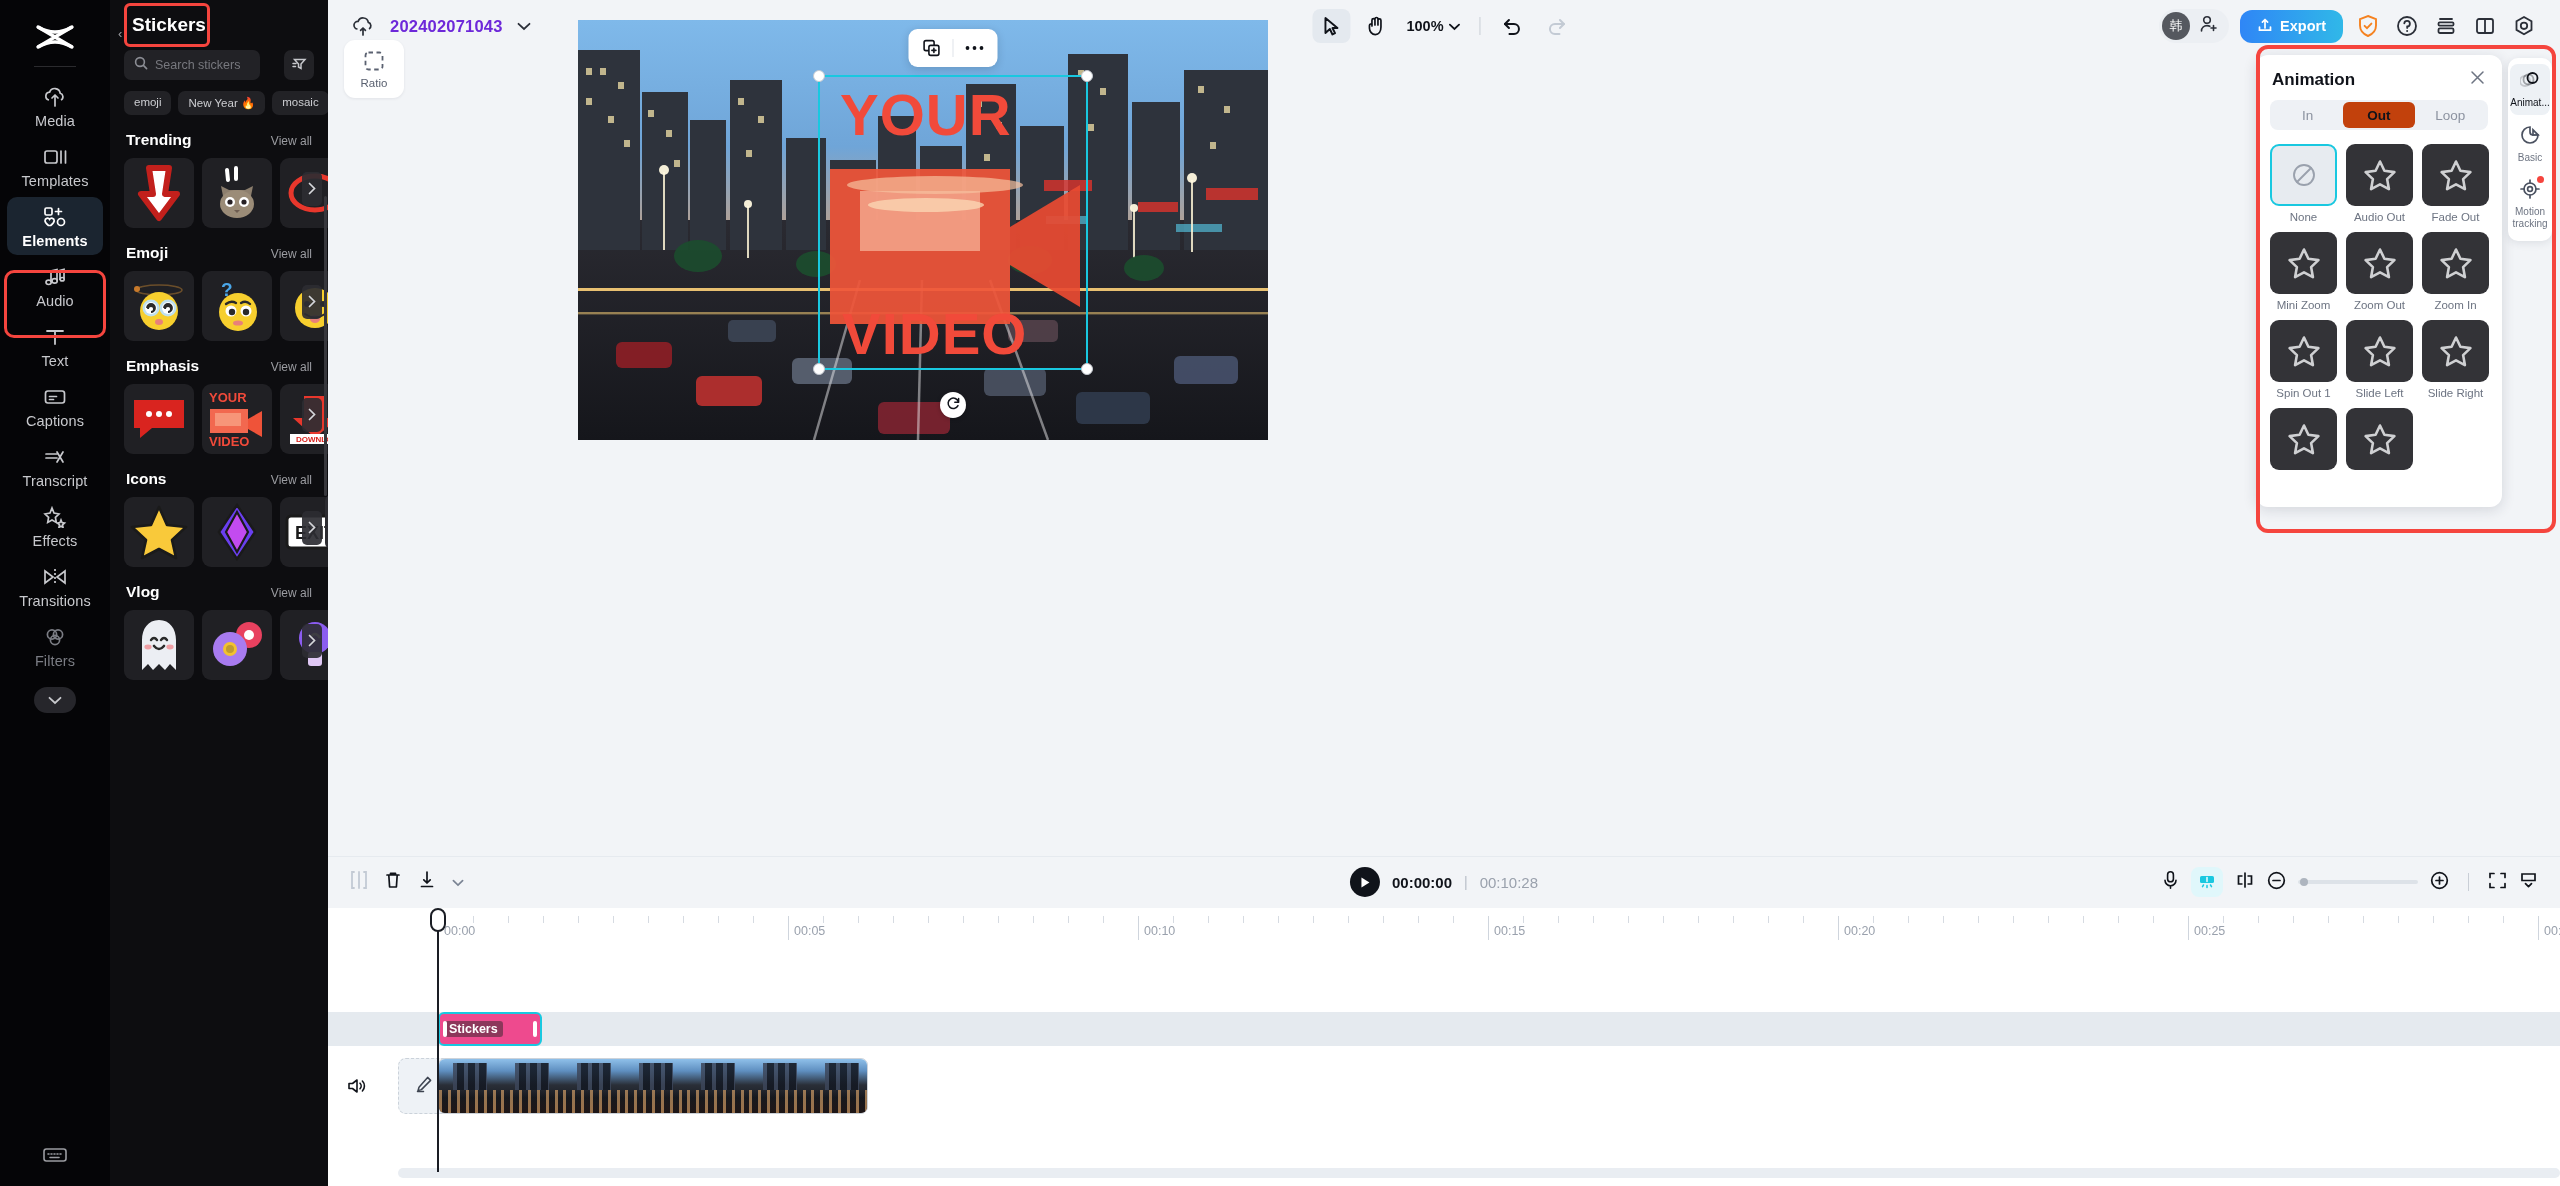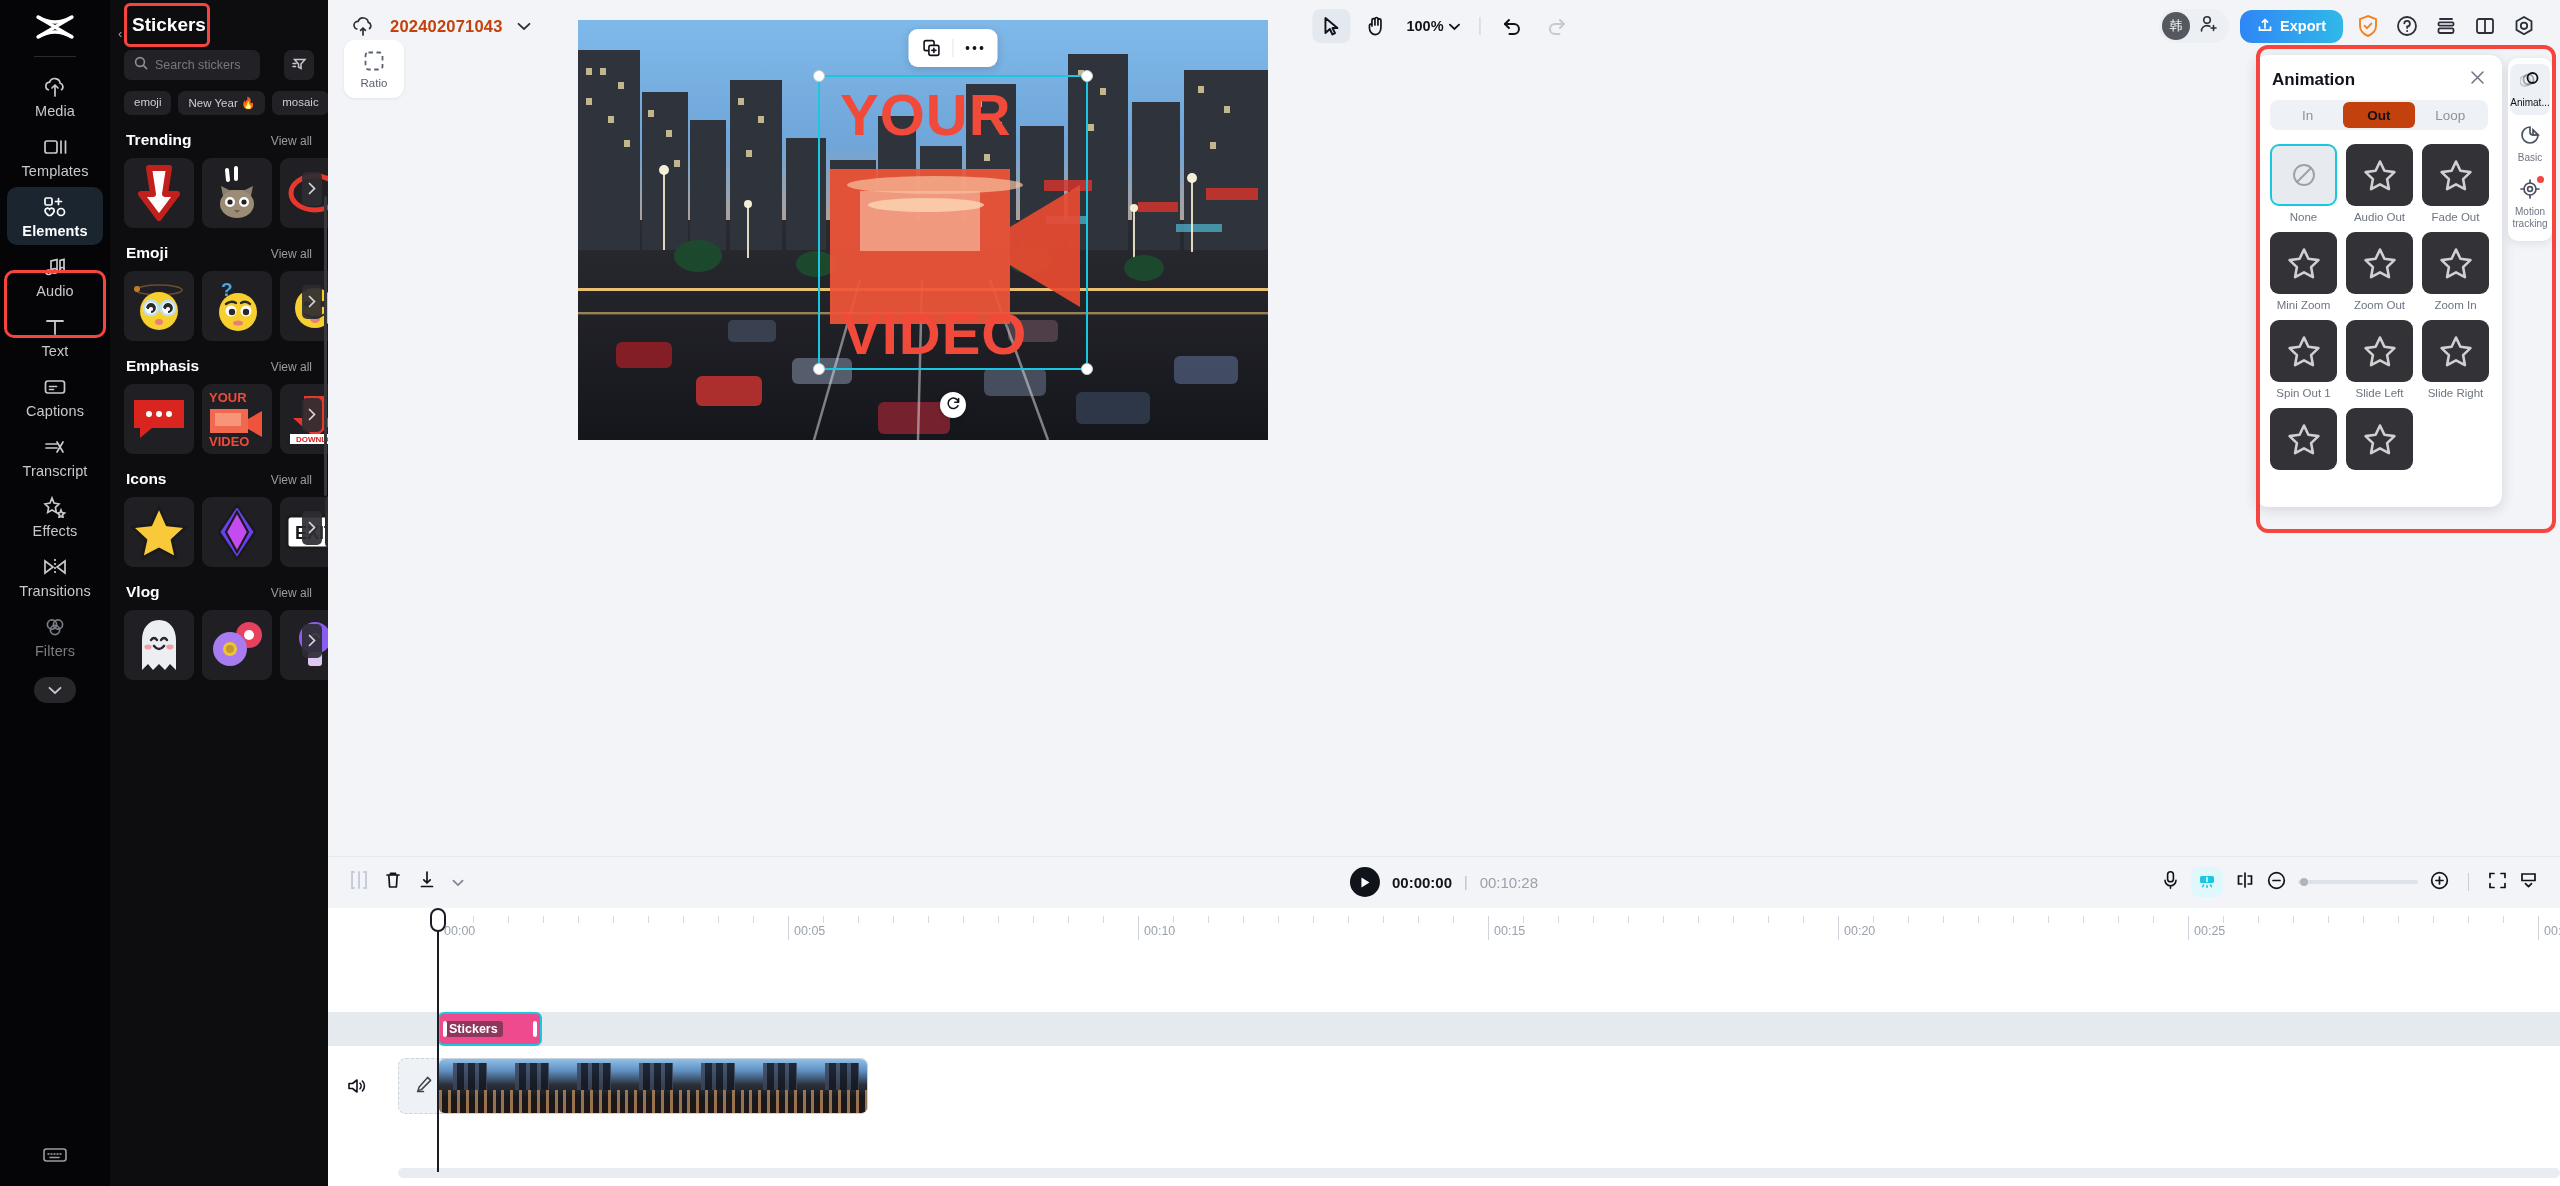--- a/index.html
+++ b/index.html
@@ -8,21 +8,21 @@
     overflow: hidden;
     background: #f2f4f7;
     font-family: "Liberation Sans", sans-serif;
   }
   .app { position: relative; width: 2560px; height: 1186px; display: flex; }
 
   
   .rail {
     width: 110px; height: 1186px; background: #050507;
     display: flex; flex-direction: column; align-items: center;
-    padding-top: 4px; flex: 0 0 110px;
+    padding-top: 14px; flex: 0 0 110px;
   }
   .rail-logo { width: 56px; height: 46px; display:flex; align-items:center; justify-content:center; }
   .rail-sep { width: 42px; height: 1px; background: #2b2b2e; margin: 6px 0 10px; }
   .rail-item {
     width: 96px; padding: 7px 0 6px; margin-bottom: 2px;
     display: flex; flex-direction: column; align-items: center; gap: 3px;
     border-radius: 10px; cursor: pointer; position: relative;
   }
   .rail-item .ic { width: 26px; height: 26px; display:flex; align-items:center; justify-content:center; }
   .rail-item .lb { font-size: 14.5px; color: #c8c9cd; letter-spacing: .1px; white-space: nowrap; }
@@ -97,21 +97,21 @@
     background: #2c2c31; border-radius: 6px 0 0 6px; z-index: 20;
     display:flex; align-items:center; justify-content:center;
   }
 
   
   .stage { flex: 1; position: relative; background: #f2f4f7; height: 1186px; }
 
   
   .topbar { height: 52px; display: flex; align-items: center; padding: 0 22px; gap: 14px; }
   .cloud-ic { width: 26px; height: 26px; display:flex; align-items:center; justify-content:center; }
-  .proj-name { font-size: 16.5px; font-weight: 700; color: #c2410c; letter-spacing: .2px; }
+  .proj-name { font-size: 16.5px; font-weight: 700; color: #6d28d9; letter-spacing: .2px; }
   .tb-center { position: absolute; left: 50%; transform: translateX(-50%); display:flex; align-items:center; gap: 6px; }
   .tb-btn {
     width: 38px; height: 34px; border-radius: 8px; display:flex;
     align-items:center; justify-content:center; cursor:pointer;
   }
   .tb-btn.sel { background: #e4e9ef; }
   .zoom-val { font-size: 14.5px; font-weight: 700; color: #10131a; display:flex; align-items:center; gap:5px; cursor:pointer; padding: 0 6px;}
   .vline { width: 1px; height: 18px; background: #c9ced6; margin: 0 7px; }
   .tb-right { margin-left: auto; display: flex; align-items: center; gap: 11px; }
   .avatar-group {

